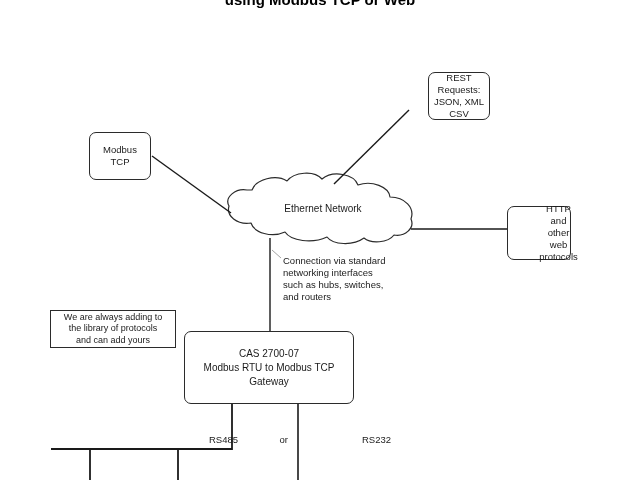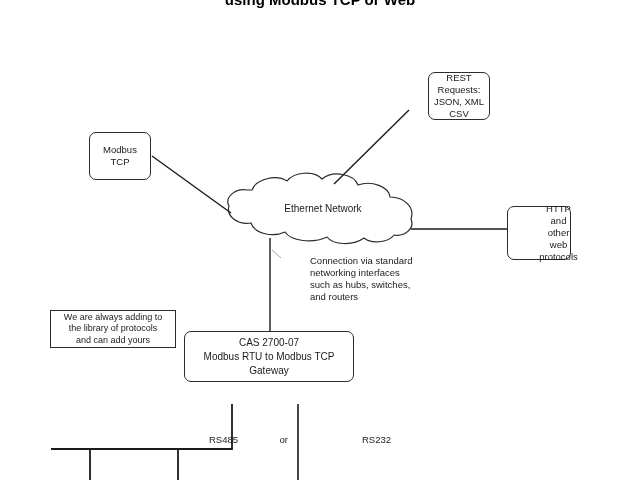--- a/index.html
+++ b/index.html
@@ -46,31 +46,31 @@
     line-height: 12px;
     color: #1a1a1a;
   }
   .node.rounded { border-radius: 7px; }
   .node.sharp { border-radius: 0px; }
   .node .txt { padding: 0 3px; }
 
   #rest-box   { left: 409px; top: 72px;  width: 62px;  height: 48px; margin-left: 19px; }
   #modbus-box { left: 89px;  top: 132px; width: 62px;  height: 48px; align-items: center; }
   #http-box   { left: 507px; top: 206px; width: 64px;  height: 54px; padding-left: 39px; }
-  #gateway-box{ left: 184px; top: 331px; width: 170px; height: 51px; font-size: 10px; line-height: 14px; }
+  #gateway-box{ left: 184px; top: 331px; width: 170px; height: 73px; font-size: 10px; line-height: 14px; }
   #note-box   { left: 50px;  top: 310px; width: 126px; height: 38px; font-size: 9px; line-height: 11.5px; }
 
   .freetext {
     position: absolute;
     font-size: 9.5px;
     line-height: 12px;
     color: #1a1a1a;
     white-space: pre-line;
   }
-  #conn-desc { left: 283px; top: 255px; width: 110px; margin-left: 27px; }
+  #conn-desc { left: 283px; top: 255px; width: 110px; }
 
   .edge-label {
     position: absolute;
     font-size: 9.5px;
     color: #1a1a1a;
     text-align: right;
     white-space: nowrap;
   }
   #lbl-rs485 { left: 178px; top: 434px; width: 60px; }
   #lbl-or    { left: 248px; top: 434px; width: 40px; }

